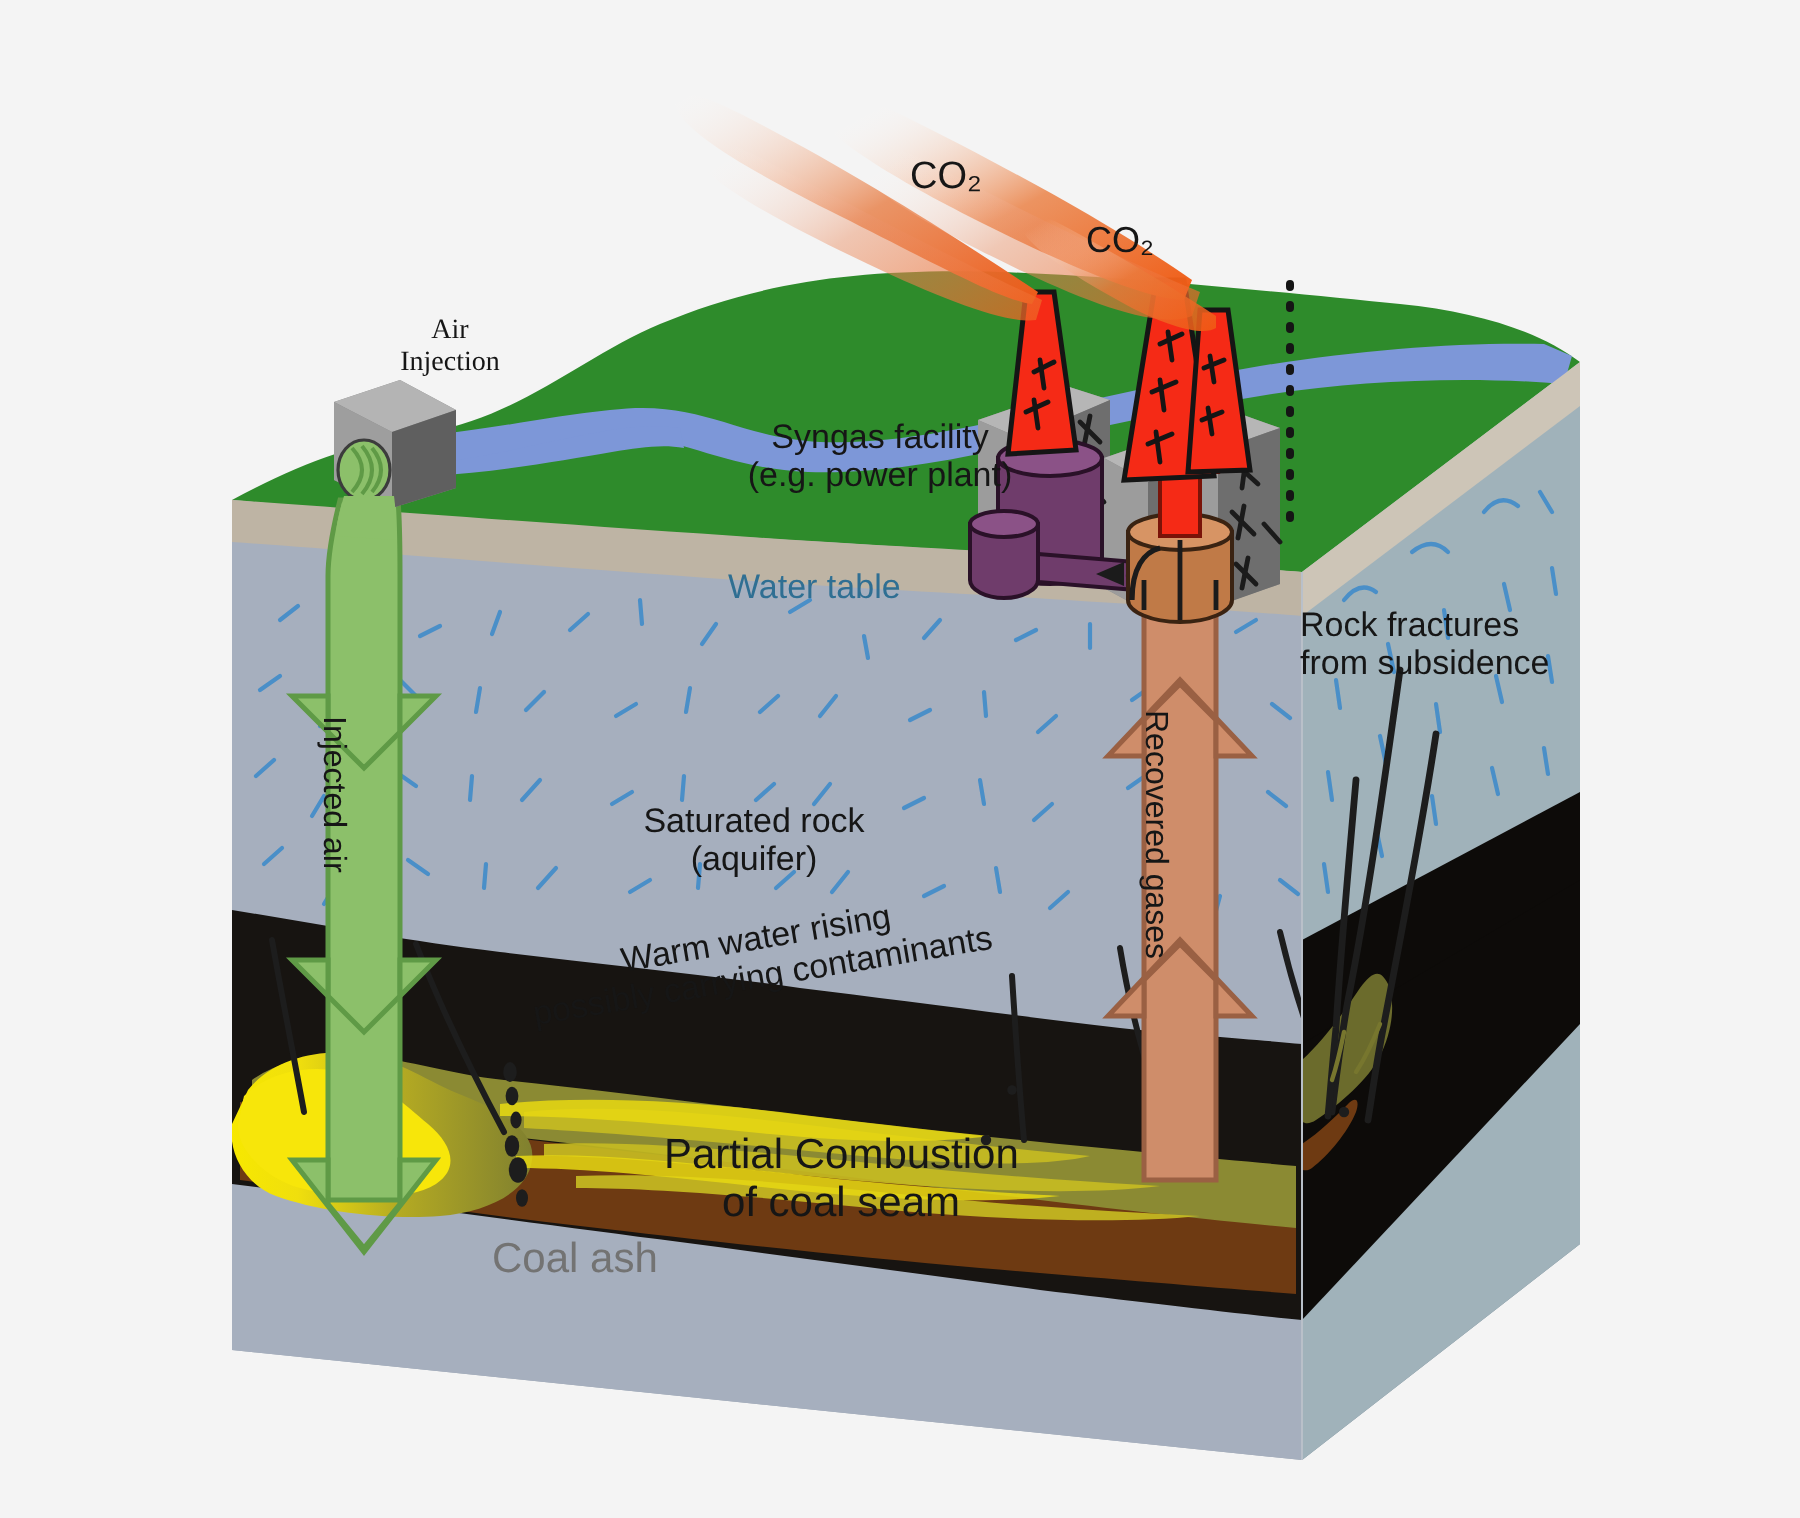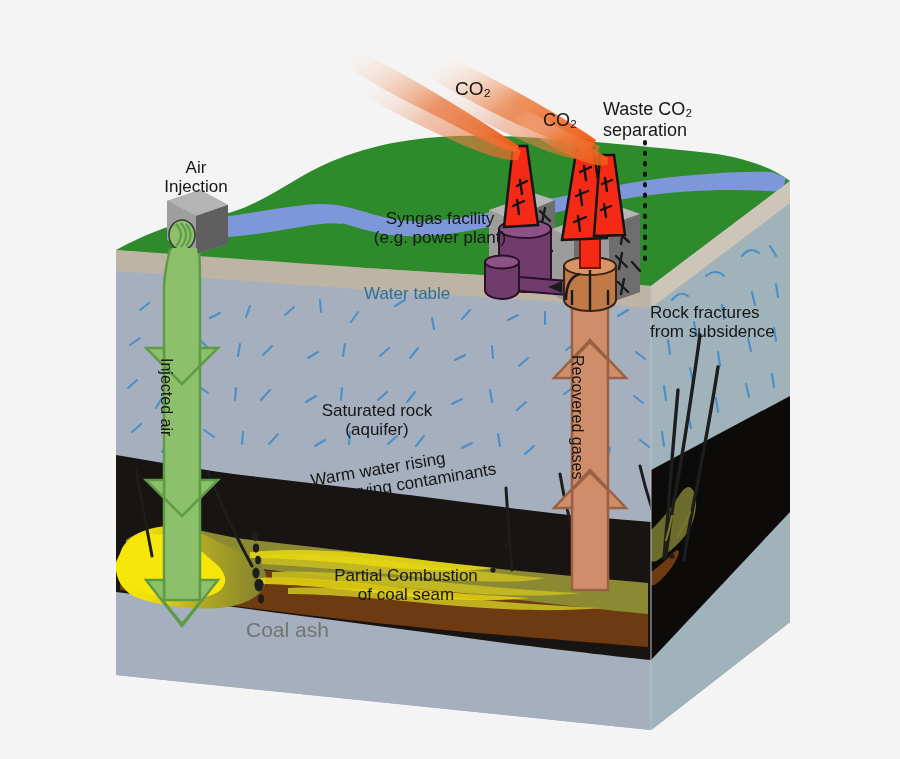--- a/index.html
+++ b/index.html
@@ -13,33 +13,33 @@
   #stage svg{position:absolute;left:0;top:0;}
   .lbl{
     position:absolute;
     color:#161616;
     font-family:"Liberation Sans", sans-serif;
     line-height:1.14;
     white-space:pre;
     pointer-events:none;
   }
   .lbl.c{text-align:center;}
-  #lbl-air-injection{left:141px;top:158px;width:110px;font-size:17px;}
+  #lbl-air-injection{left:170px;top:158px;width:110px;font-size:14px;font-family:Liberation Serif, serif;}
   #lbl-syngas{left:370px;top:209px;width:140px;font-size:17px;text-align:center;}
   #lbl-waste{left:603px;top:99px;width:135px;font-size:18px;}
   #lbl-rock-fractures{left:650px;top:291px;width:135px;font-size:17px;text-align:left;margin-top:12px;}
   #lbl-water-table{left:340px;top:284px;font-size:17px;color:#2f6f93;margin-left:24px;}
   #lbl-saturated{left:312px;top:401px;width:130px;font-size:17px;}
   #lbl-co2-a{left:455px;top:78px;font-size:19px;}
   #lbl-co2-b{left:543px;top:110px;font-size:18px;}
   #lbl-warm{
     left:262px;top:479px;width:232px;font-size:17px;
     transform:rotate(-9.5deg);transform-origin:0 0;text-align:center;
   }
-  #lbl-partial{left:332px;top:566px;width:148px;font-size:17px;}
+  #lbl-partial{left:332px;top:566px;width:148px;font-size:21px;text-align:right;}
   #lbl-coal-ash{left:246px;top:618px;font-size:21px;color:#737373;}
   #lbl-injected-air{
     left:175px;top:358px;font-size:16px;
     transform:rotate(90deg);transform-origin:0 0;
   }
   #lbl-recovered{
     left:586px;top:355px;font-size:16px;
     transform:rotate(90deg);transform-origin:0 0;
   }
 </style>
@@ -501,22 +501,20 @@
     <path d="M651,286 L651,730"></path>
   </g>
 </svg>
 
 <div class="lbl c" id="lbl-air-injection">Air
 Injection</div>
 
 <div class="lbl c" id="lbl-syngas">Syngas facility
 (e.g. power plant)</div>
 
-<div class="lbl" id="lbl-waste">Waste CO₂
-separation</div>
 
 <div class="lbl" id="lbl-rock-fractures">Rock fractures
 from subsidence</div>
 
 <div class="lbl" id="lbl-water-table">Water table</div>
 
 <div class="lbl c" id="lbl-saturated">Saturated rock
 (aquifer)</div>
 
 <div class="lbl" id="lbl-co2-a">CO₂</div>

